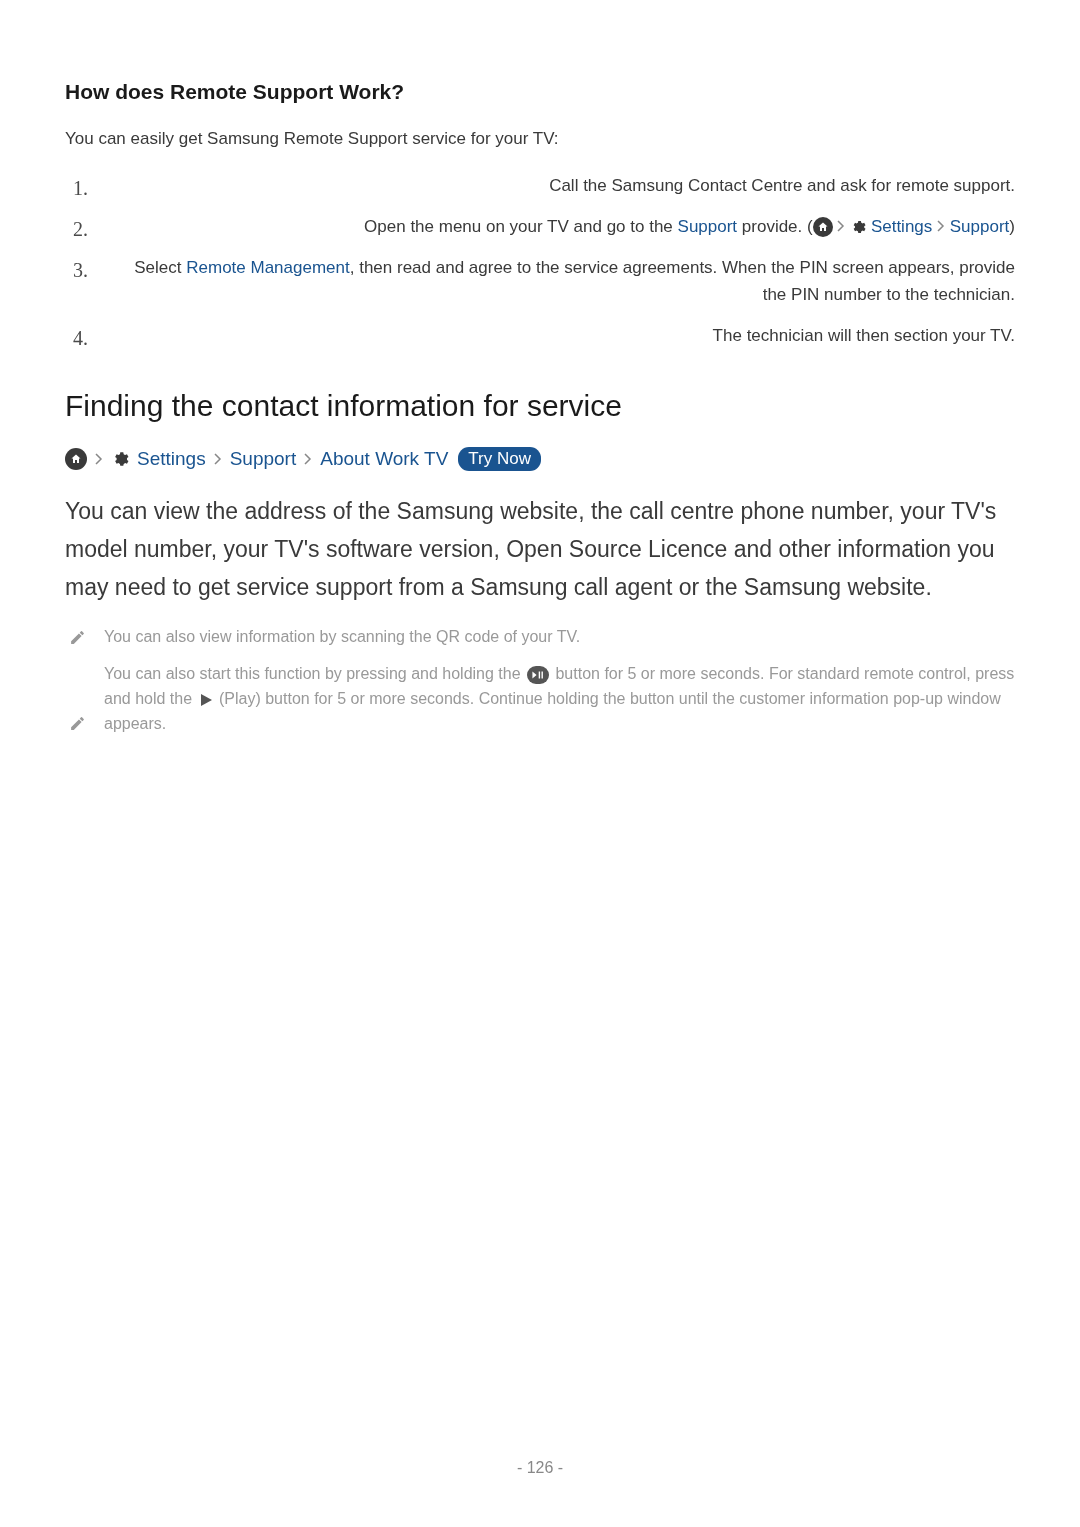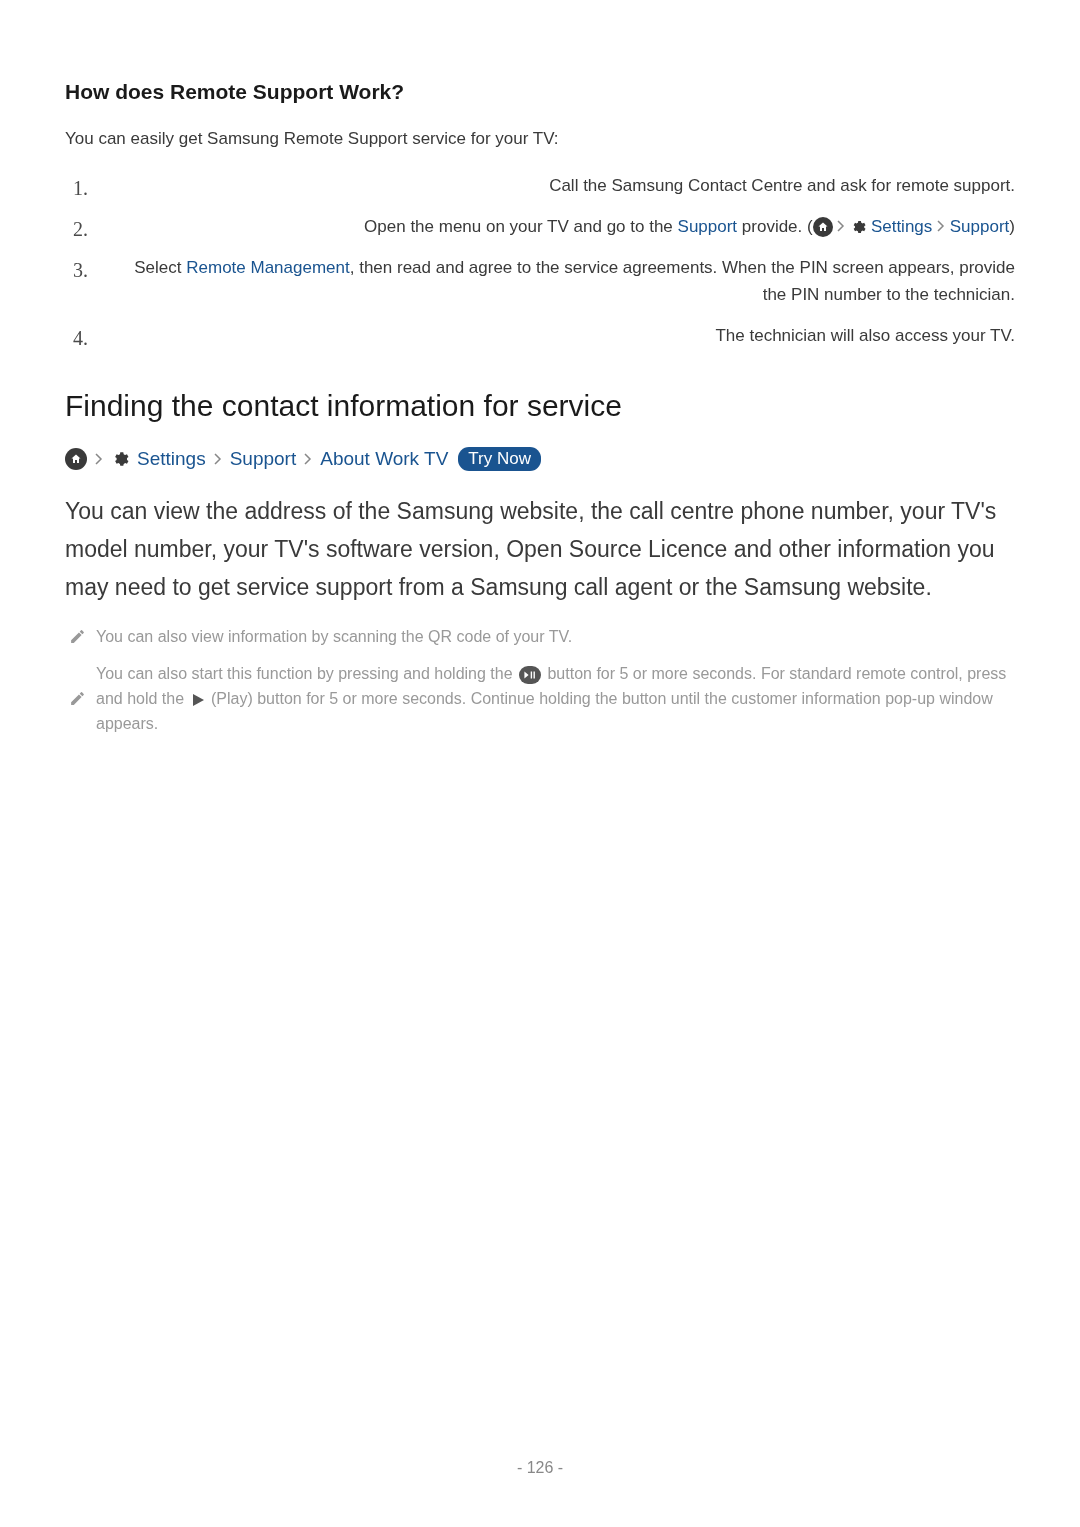--- a/index.html
+++ b/index.html
@@ -78,22 +78,22 @@
       display: inline-flex;
     }
     .body-text {
       font-size: 23px;
       color: #3a3a3a;
       line-height: 1.65;
       margin-bottom: 18px;
     }
     .note-block {
       display: flex;
-      align-items: center;
-      gap: 10px;
+      align-items: flex-end;
+      gap: 18px;
       margin-bottom: 12px;
       padding-left: 4px;
     }
     .note-text {
       font-size: 16px;
       color: #999;
       line-height: 1.55;
       flex: 1;
     }
     .home-icon-circle {
@@ -216,21 +216,21 @@
           </svg>
         </span><span class="inline-link"> Settings</span> <span class="chevron">
           <svg width="8" height="12" viewBox="0 0 8 12">
             <path d="M1 1l5 5-5 5" stroke="#888" stroke-width="1.5" fill="none"></path>
           </svg>
         </span> <span class="inline-link">Support</span></span><span>)</span>
   </li>
   <li>
     <span>Select </span><span class="inline-link">Remote Management</span><span>, then read and agree to the service agreements. When the PIN screen appears, provide the PIN number to the technician.</span>
   </li>
-  <li>The technician will also access your TV.</li>
+  <li>The technician will then section your TV.</li>
 </ol>
 
 <h2 class="section-heading">Finding the contact information for service</h2>
 
 <div class="nav-path">
   <span class="home-icon-circle">
       <svg viewBox="0 0 24 24">
         <path d="M12 3l9 8h-3v9h-4v-6h-4v6H6v-9H3l9-8z"></path>
       </svg>
     </span>

